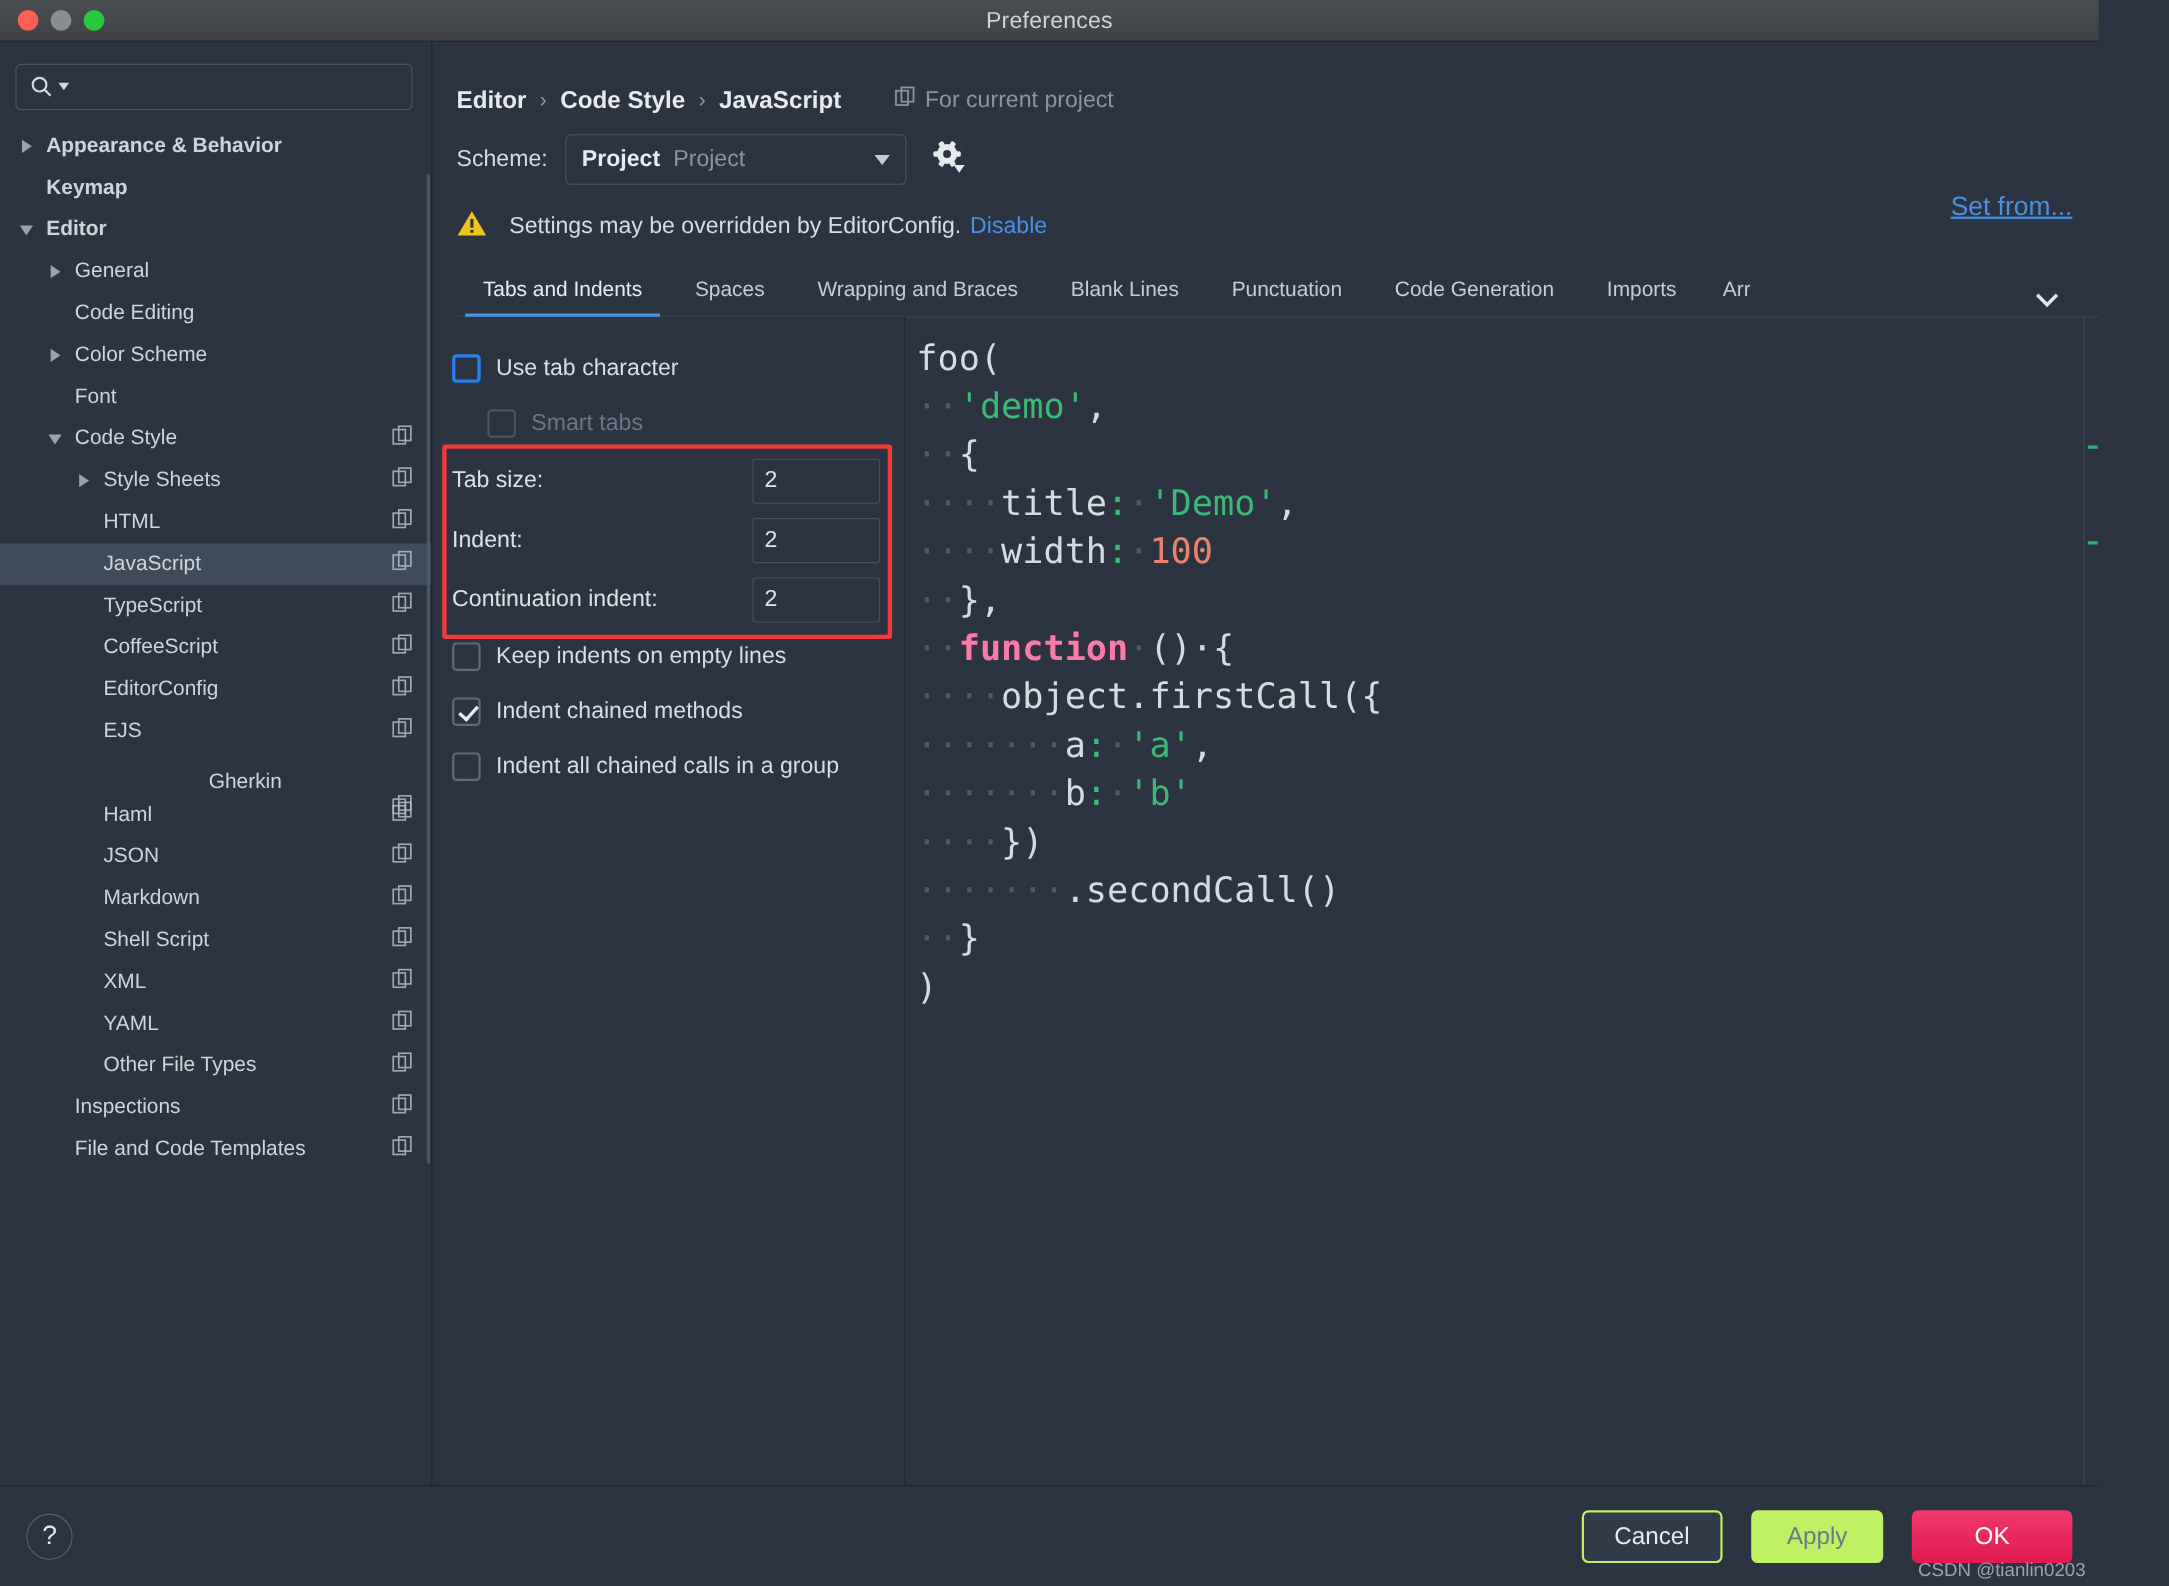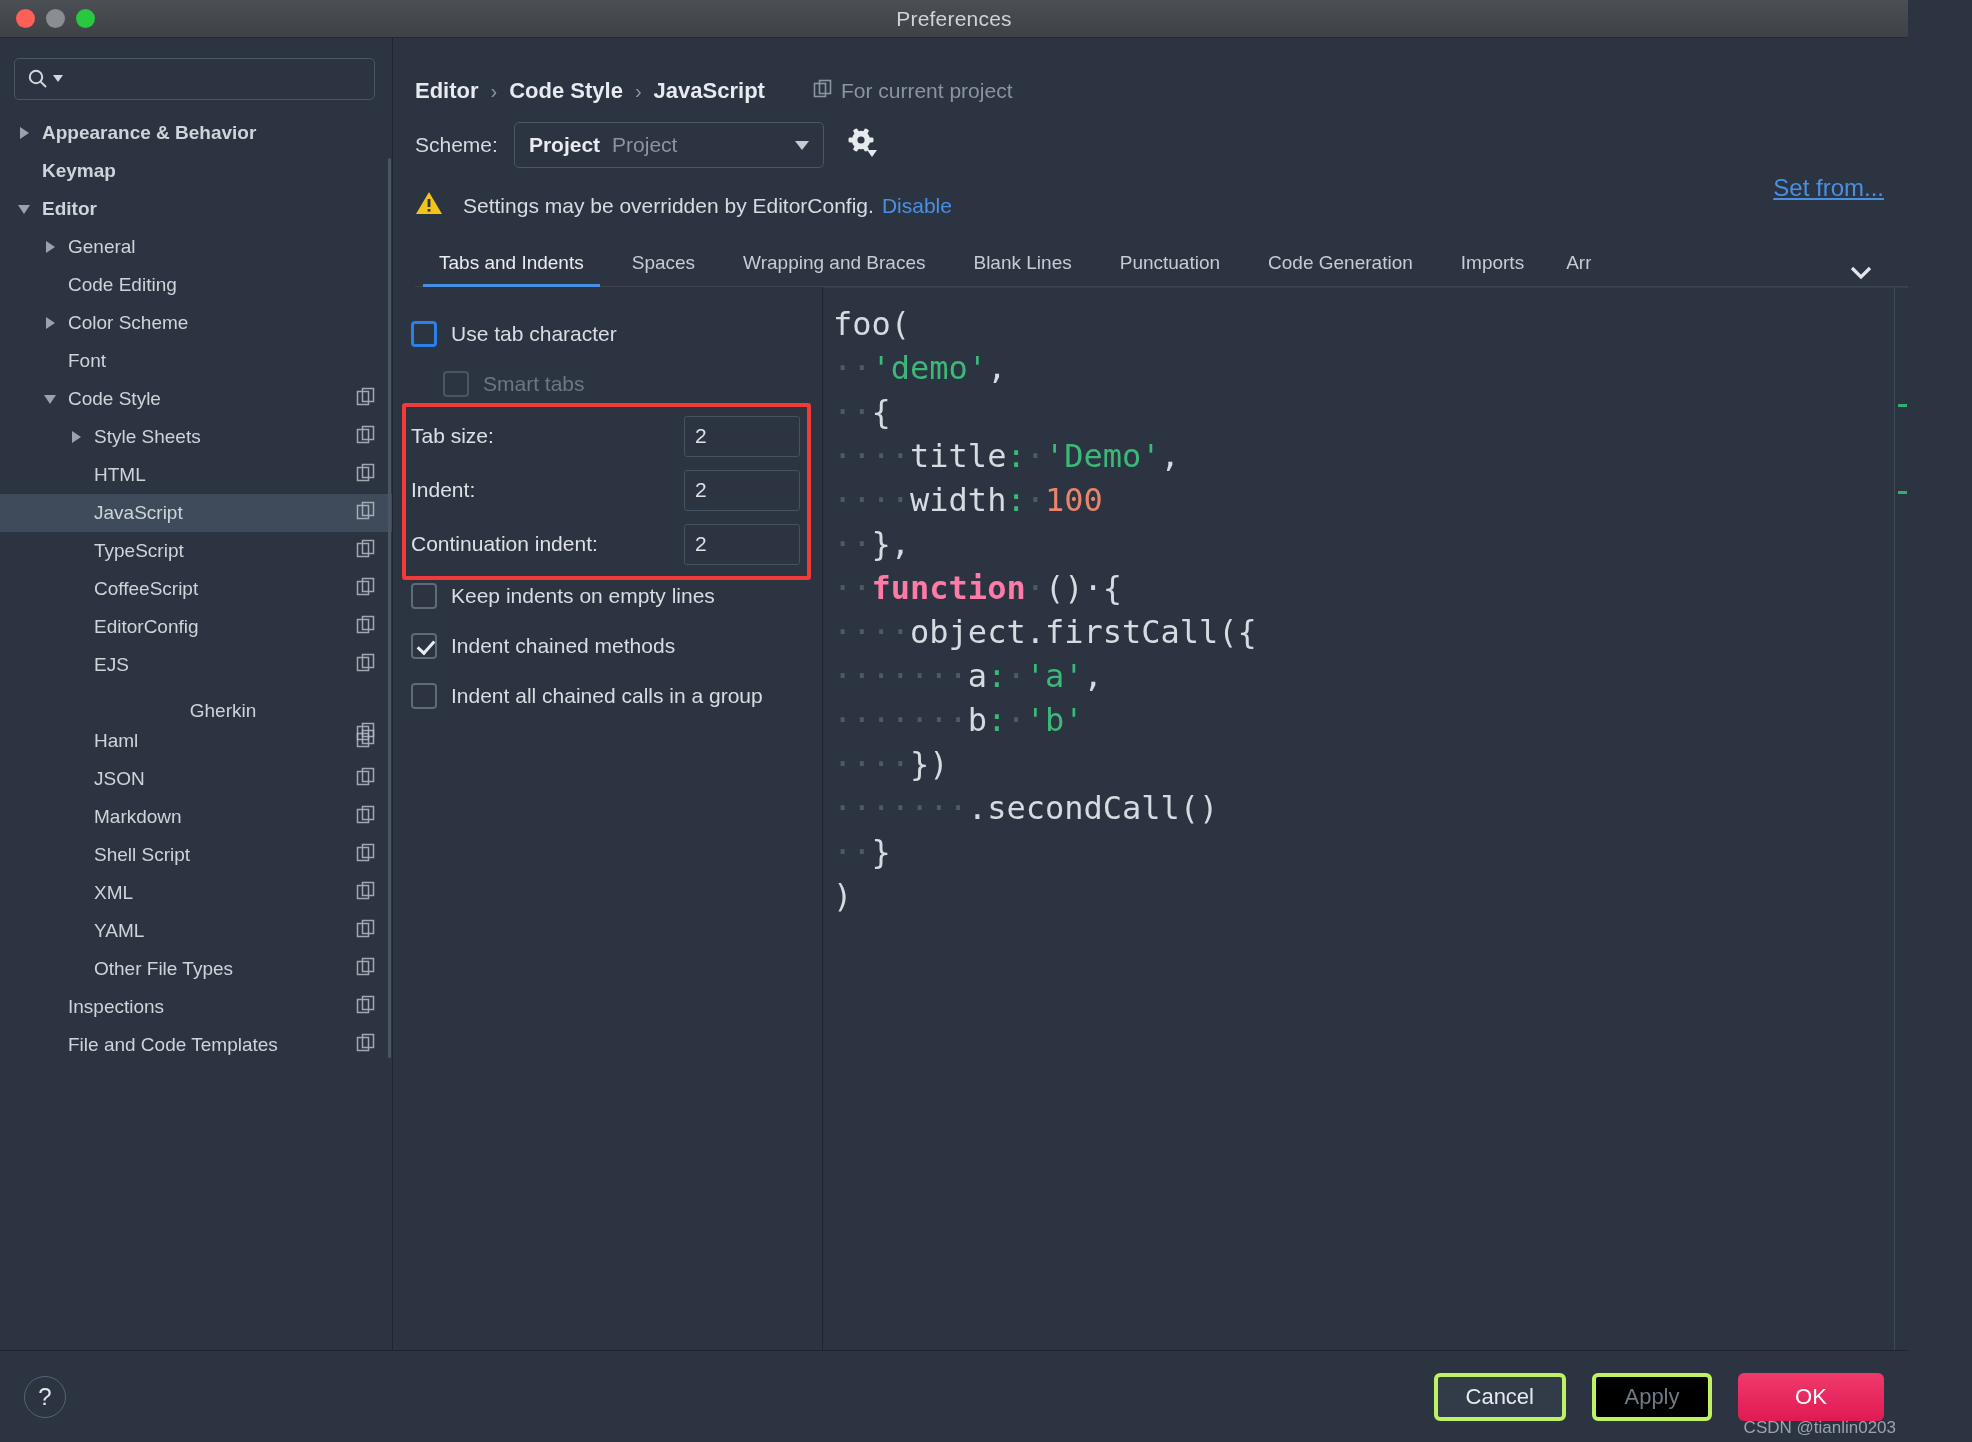--- a/index.html
+++ b/index.html
@@ -215,25 +215,25 @@
   }
   .helpbtn {
     width: 42px; height: 42px; border-radius: 50%;
     border: 1px solid #566372; color: #e4e8ec;
     display: flex; align-items: center; justify-content: center;
     font-size: 24px;
   }
   .btns { margin-left: auto; display: flex; align-items: center; gap: 26px; }
   .btn {
     min-width: 120px; height: 48px; padding: 0 28px;
-    border-radius: 6px; border: 4px solid #bef264; background: #323c49;
+    border-radius: 6px; border: 2px solid #bef264; background: #323c49;
     color: #e6eaee; font-size: 22px;
     display: flex; align-items: center; justify-content: center;
   }
-  .btn.disabled { color: #6e7a87; background: #000000; }
+  .btn.disabled { color: #6e7a87; background: #bef264; }
   .btn.primary {
     border: none;
     background: linear-gradient(#f0396b, #e01a53);
     color: #ffffff; min-width: 146px;
   }
   .watermark {
     position: absolute; right: 12px; bottom: 4px;
     font-size: 17px; color: #9aa3ad;
   }
 </style>

